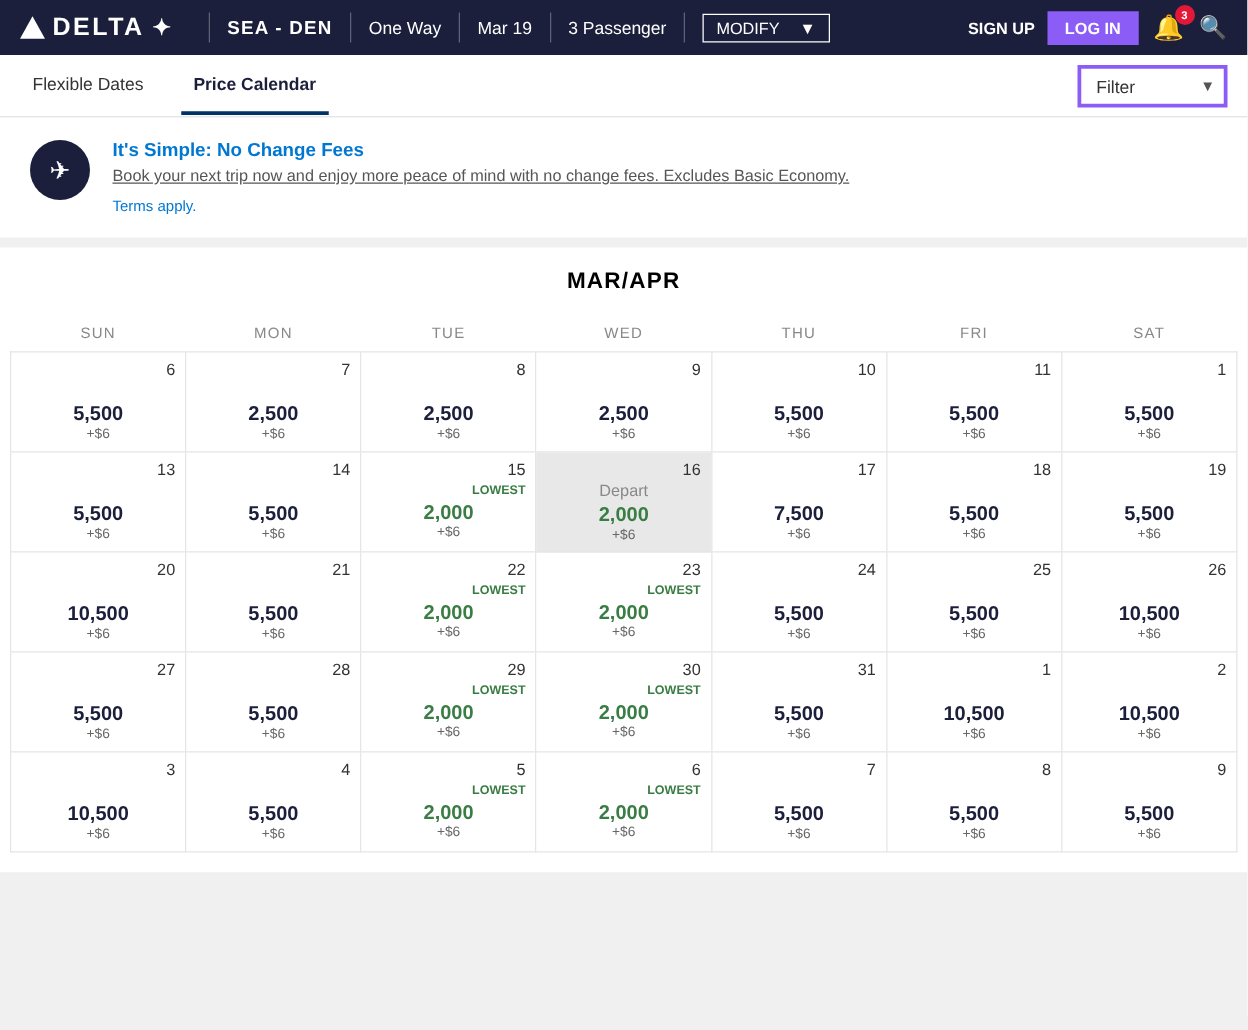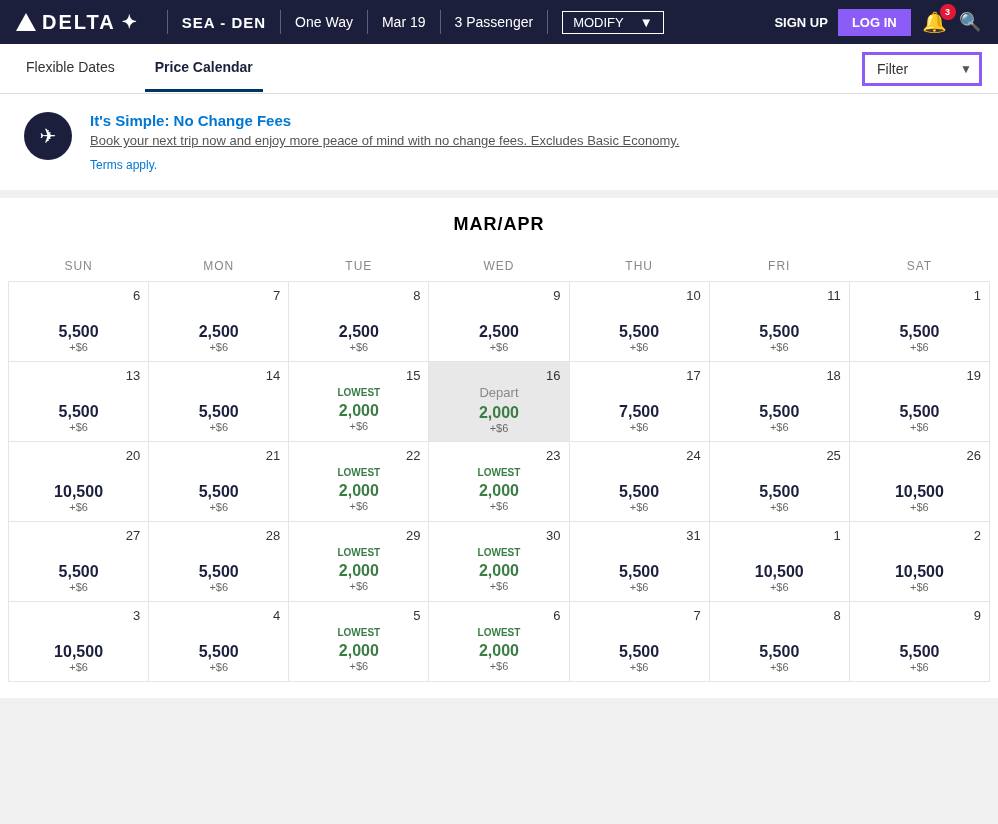--- a/index.html
+++ b/index.html
@@ -229,21 +229,21 @@
     .date-num {
       text-align: right;
       font-size: 13px;
       color: #333;
       font-weight: normal;
     }
     .cell-label {
       font-size: 10px;
       font-weight: bold;
       color: #3a7d44;
-      text-align: center;
+      text-align: right;
       margin-top: 4px;
     }
     .cell-price {
       text-align: center;
       font-size: 16px;
       font-weight: bold;
       margin-top: 4px;
     }
     .cell-price.normal { color: #1b1f3b; }
     .cell-price.lowest { color: #3a7d44; }

